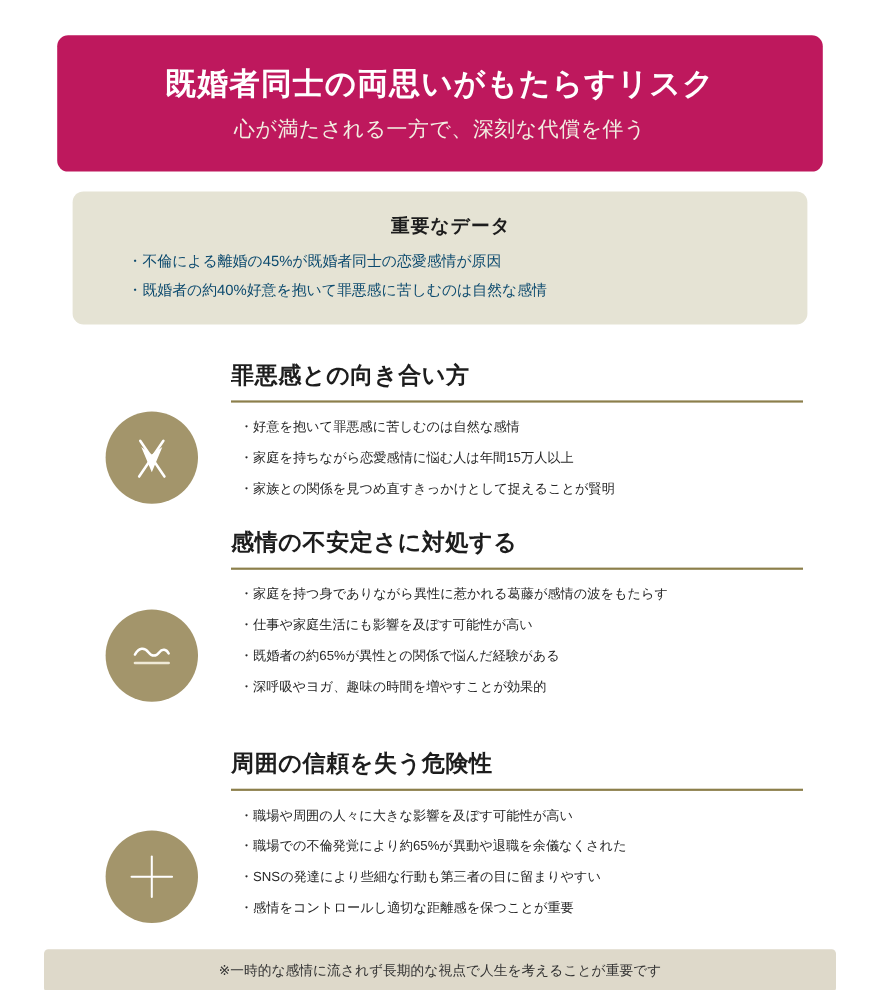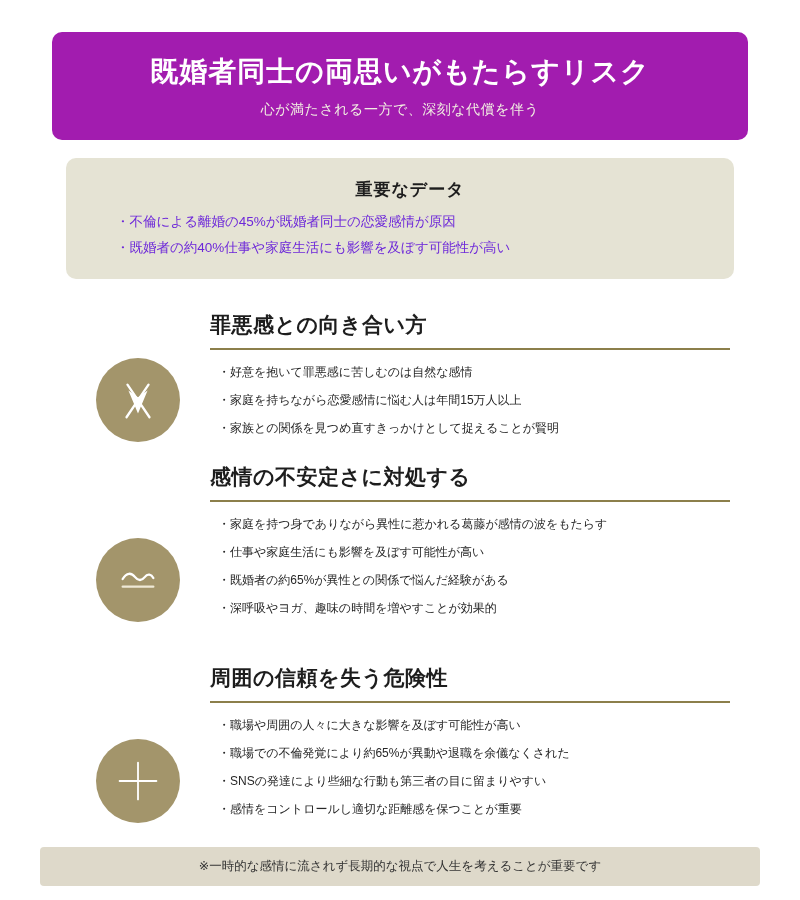--- a/index.html
+++ b/index.html
@@ -9,38 +9,38 @@
     height: 900px;
     background: #ffffff;
     font-family: "Liberation Sans", "DejaVu Sans", sans-serif;
     color: #1d1d1d;
   }
   .page { width: 800px; height: 900px; overflow: hidden; background: #fff; }
 
   
   .banner {
     margin: 32px 52px 0;
-    height: 108px;
+    height: 124px;
     border-radius: 10px;
-    background: #a21caf;
+    background: #be185d;
     color: #ffffff;
     display: flex;
     flex-direction: column;
     align-items: center;
     justify-content: center;
   }
   .banner h1 {
     margin: 0 0 10px;
     font-size: 28px;
     font-weight: 700;
     letter-spacing: 1px;
   }
   .banner p {
     margin: 0;
-    font-size: 14px;
+    font-size: 19px;
     font-weight: 400;
     color: #f2efe2;
     letter-spacing: 0.5px;
   }
 
   
   .databox {
     width: 668px;
     margin: 18px auto 0;
     background: #e5e3d4;
@@ -53,21 +53,21 @@
     font-weight: 700;
     text-align: center;
     letter-spacing: 1px;
   }
   .databox ul {
     list-style: none;
     margin: 0;
     padding: 0;
     font-size: 13.5px;
     line-height: 26px;
-    color: #6d28d9;
+    color: #0c4a6e;
   }
 
   
   .topic {
     display: flex;
     align-items: flex-end;
     gap: 30px;
     margin: 30px 70px 0 96px;
   }
   .topic.t2 { margin-top: 19px; }
@@ -117,21 +117,21 @@
 
   <header class="banner">
     <h1>既婚者同士の両思いがもたらすリスク</h1>
     <p>心が満たされる一方で、深刻な代償を伴う</p>
   </header>
 
   <section class="databox">
     <h2>重要なデータ</h2>
     <ul>
         <li>・不倫による離婚の45%が既婚者同士の恋愛感情が原因</li>
-        <li>・既婚者の約40%仕事や家庭生活にも影響を及ぼす可能性が高い</li>
+        <li>・既婚者の約40%好意を抱いて罪悪感に苦しむのは自然な感情</li>
       </ul>
   </section>
 
   <section class="topic t1">
     <div class="icon-circle">
       <svg viewBox="0 0 48 48" width="46" height="46" aria-hidden="true">
         <line x1="12" y1="42" x2="35" y2="8" stroke="#ffffff" stroke-width="2.4" stroke-linecap="round"></line>
         <line x1="36" y1="42" x2="13" y2="8" stroke="#ffffff" stroke-width="2.4" stroke-linecap="round"></line>
         <polygon points="14,14 24,21 34,14 24,38" fill="#ffffff"></polygon>
       </svg>

